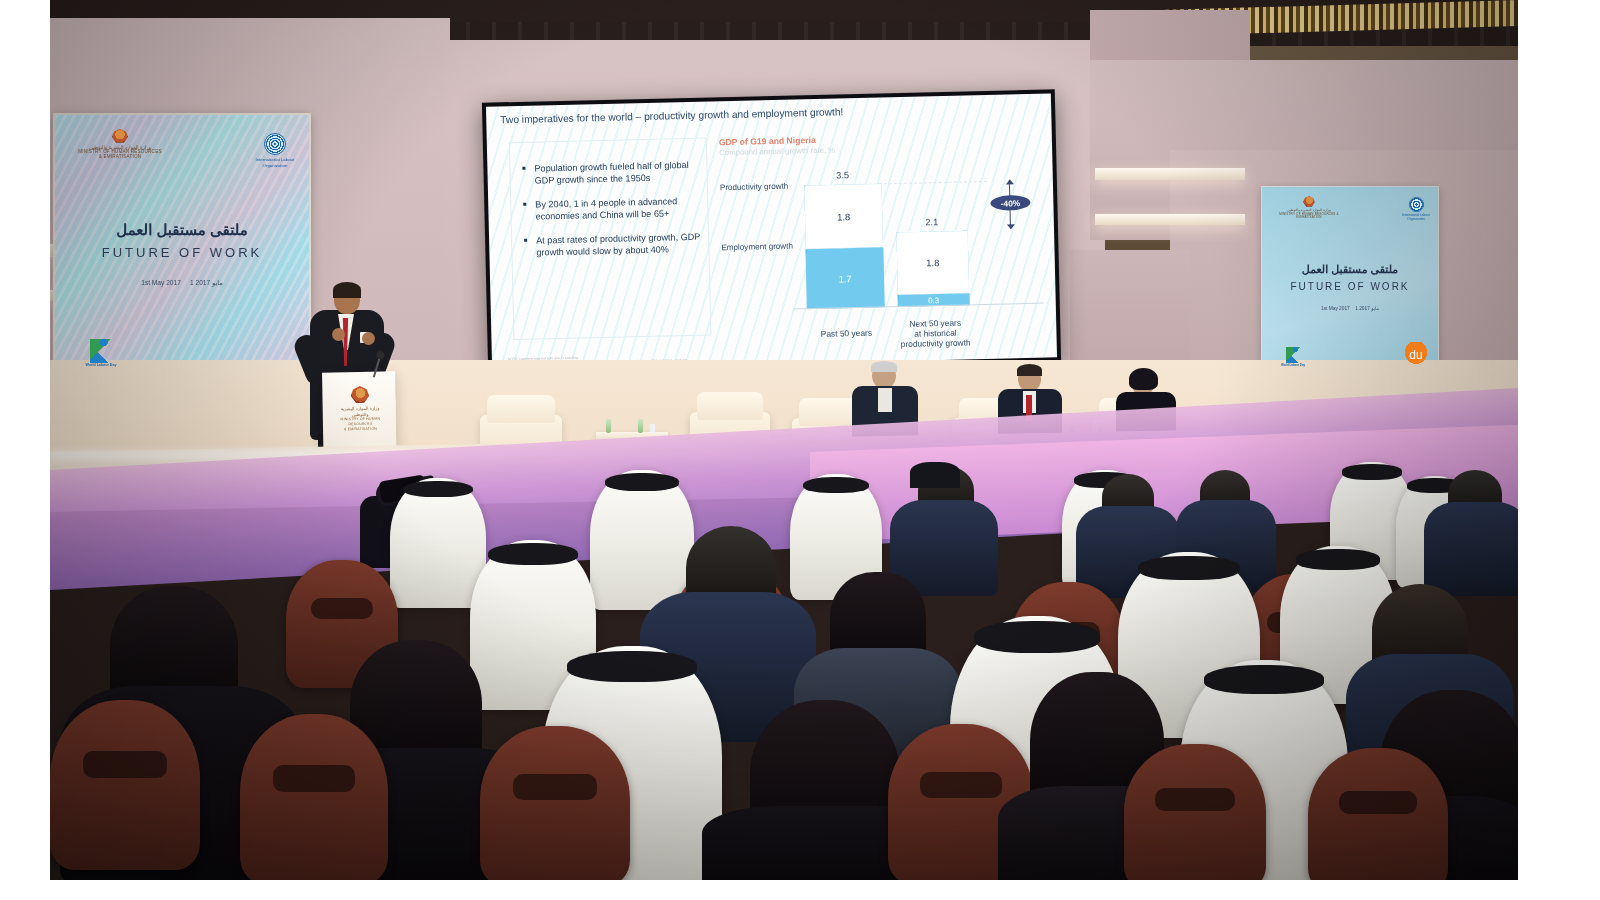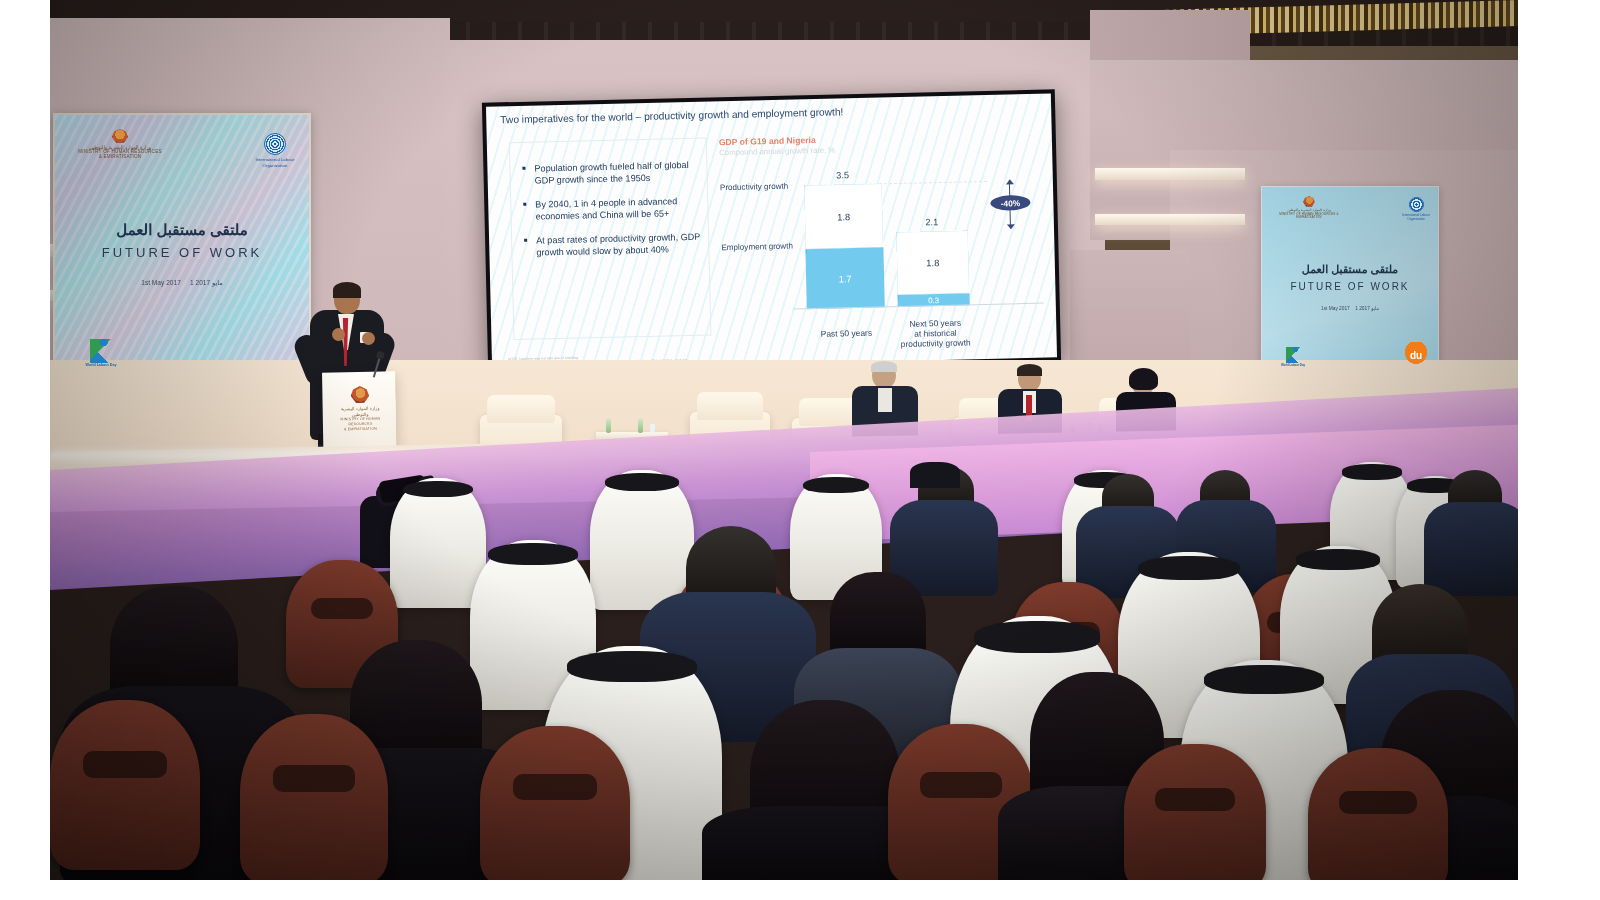--- a/index.html
+++ b/index.html
@@ -62,21 +62,21 @@
   .wld{position:absolute;text-align:center;}
   .wld-mark{width:22px;height:24px;margin:0 auto;
     background:
       radial-gradient(circle at 62% 14%,#1f7fc4 0 16%,transparent 17%),
       linear-gradient(135deg,#2e9b4e 0 45%,transparent 46%),
       linear-gradient(45deg,#1f7fc4 0 40%,transparent 41%);}
   .wld-txt{font-size:3.6px;color:#1b5e9e;font-weight:700;}
   .du-logo{position:absolute;right:7px;bottom:7px;width:30px;height:26px;
     background:radial-gradient(ellipse at 50% 40%,#f07d1a 0 52%,transparent 53%);}
   .du-logo span{position:absolute;inset:0;display:flex;align-items:center;justify-content:center;
-    color:#fff;font-weight:700;font-size:10px;}
+    color:#fff;font-weight:400;font-size:12px;}
 
   
   .screen-frame{position:absolute;left:435px;top:96px;width:573px;height:272px;
     background:#0d0d12;transform:rotate(-1.35deg);box-shadow:0 6px 24px rgba(0,0,0,.45);}
   .slide{position:absolute;left:4px;top:4px;right:4px;bottom:4px;background:#fdfdfd;overflow:hidden;}
   .slide:before{content:"";position:absolute;inset:0;z-index:0;
     background:repeating-linear-gradient(108deg,rgba(110,215,235,.16) 0 2px,rgba(255,255,255,0) 2px 11px);}
   .slide-title{position:absolute;left:14px;top:8px;right:10px;font-size:10.2px;color:#2f4a6e;z-index:2;}
   .slide-box{position:absolute;left:22px;top:36px;width:196px;bottom:30px;border:1px solid #dfeef3;z-index:2;}
   .bullets{position:absolute;left:10px;top:20px;right:6px;margin:0;padding:0;list-style:none;}

